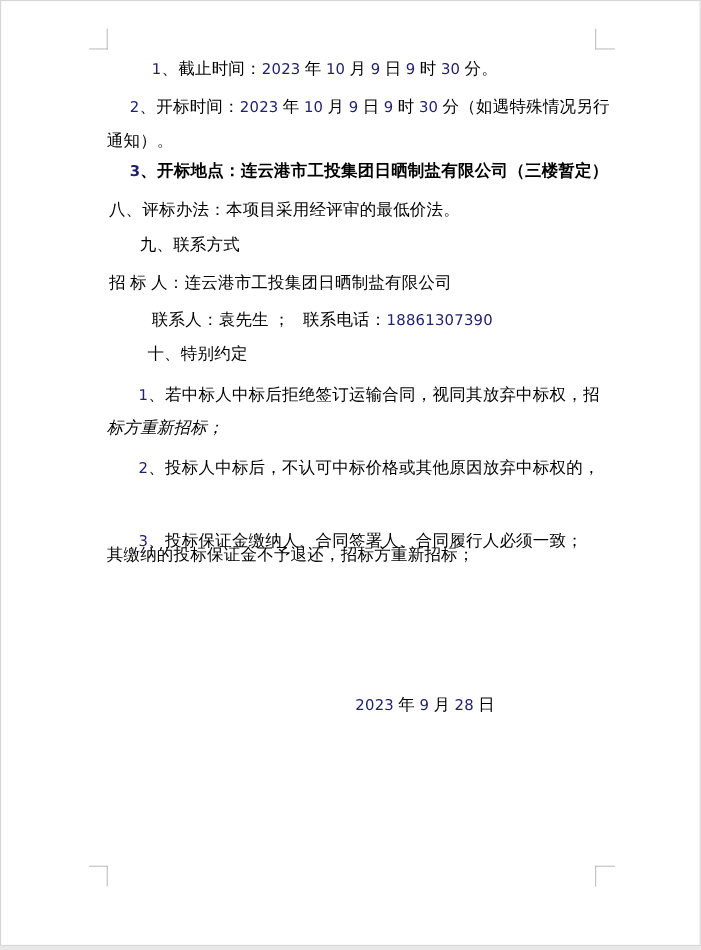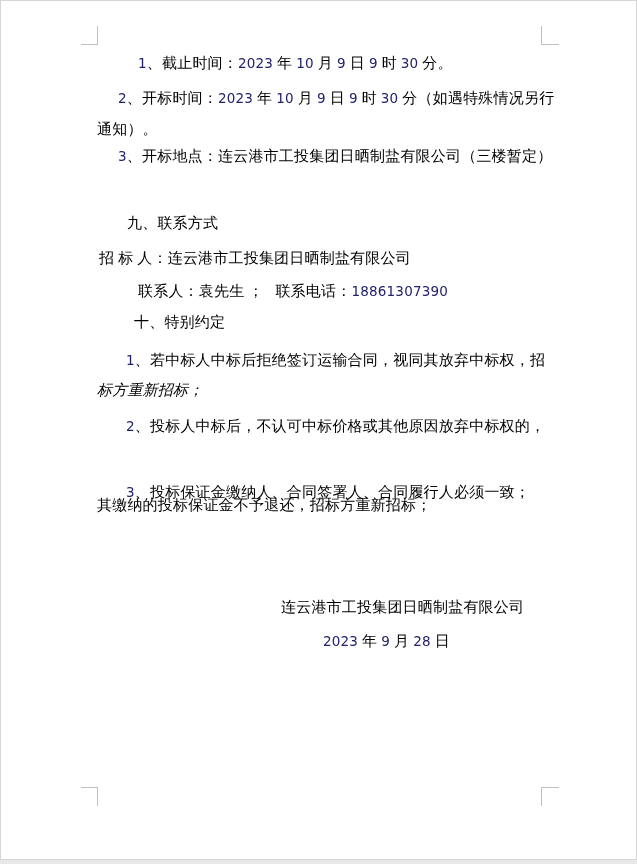--- a/index.html
+++ b/index.html
@@ -34,21 +34,21 @@
   }
   .doc-line .num{
     font-family:"DejaVu Sans","Liberation Sans",sans-serif;
     font-size:13.5px;
     color:var(--digit);
   }
   
   .l0 {left:117px;top:53px;margin-left:20px;}
   .l1 {left:117px;top:88px;}
   .l2 {left:96px; top:119px;text-align:center;}
-  .l3 {left:117px;top:146px;}
+  .l3 {left:117px;top:146px;font-weight:bold;}
   .l4 {left:98px; top:181px;}
   .l5 {left:98px; top:213px;margin-left:28px;}
   .l6 {left:98px; top:248px;}
   .l7 {left:98px; top:281px;margin-left:39px;}
   .l8 {left:133px;top:312px;text-align:center;}
   .l9 {left:125px;top:350px;}
   .l10{left:96px; top:380px;font-style:italic;}
   .l11{left:125px;top:416px;}
   .l12{left:96px; top:447px;margin-top:48px;}
   .l13{left:125px;top:482px;}
@@ -73,25 +73,25 @@
 
   <div class="crop crop-tl"></div>
   <div class="crop crop-tr"></div>
   <div class="crop crop-bl"></div>
   <div class="crop crop-br"></div>
 
   <div class="doc-line l0"><span class="num">1</span>、截止时间：<span class="num">2023</span> 年 <span class="num">10</span> 月 <span class="num">9</span> 日 <span class="num">9</span> 时 <span class="num">30</span> 分。</div>
   <div class="doc-line l1"><span class="num">2</span>、开标时间：<span class="num">2023</span> 年 <span class="num">10</span> 月 <span class="num">9</span> 日 <span class="num">9</span> 时 <span class="num">30</span> 分（如遇特殊情况另行</div>
   <div class="doc-line l2">通知）。</div>
   <div class="doc-line l3"><span class="num">3</span>、开标地点：连云港市工投集团日晒制盐有限公司（三楼暂定）</div>
+  <div class="doc-line l4">八、评标办法：本项目采用经评审的最低价法。</div>
   <div class="doc-line l5">九、联系方式</div>
   <div class="doc-line l6">招 标 人：连云港市工投集团日晒制盐有限公司</div>
   <div class="doc-line l7">联系人：袁先生 ；   联系电话：<span class="num">18861307390</span></div>
   <div class="doc-line l8">十、特别约定</div>
   <div class="doc-line l9"><span class="num">1</span>、若中标人中标后拒绝签订运输合同，视同其放弃中标权，招</div>
   <div class="doc-line l10">标方重新招标；</div>
   <div class="doc-line l11"><span class="num">2</span>、投标人中标后，不认可中标价格或其他原因放弃中标权的，</div>
   <div class="doc-line l12">其缴纳的投标保证金不予退还，招标方重新招标；</div>
   <div class="doc-line l13"><span class="num">3</span>、投标保证金缴纳人、合同签署人、合同履行人必须一致；</div>
-  <div class="doc-line l15">连云港市工投集团日晒制盐有限公司</div>
   <div class="doc-line l16"><span class="num">2023</span> 年 <span class="num">9</span> 月 <span class="num">28</span> 日</div>
 
 </div>
 
 </body></html>

